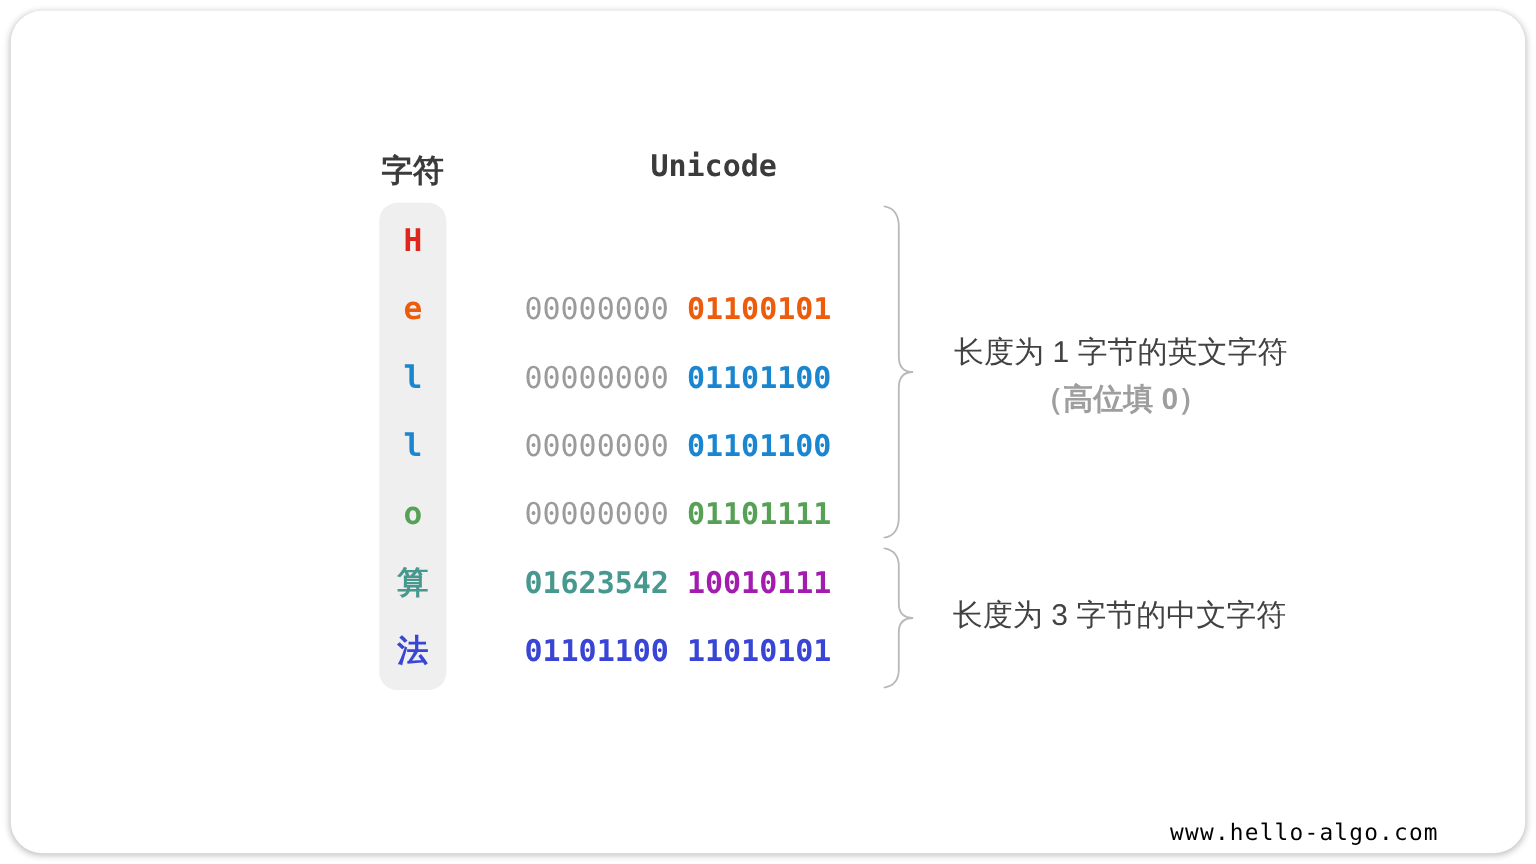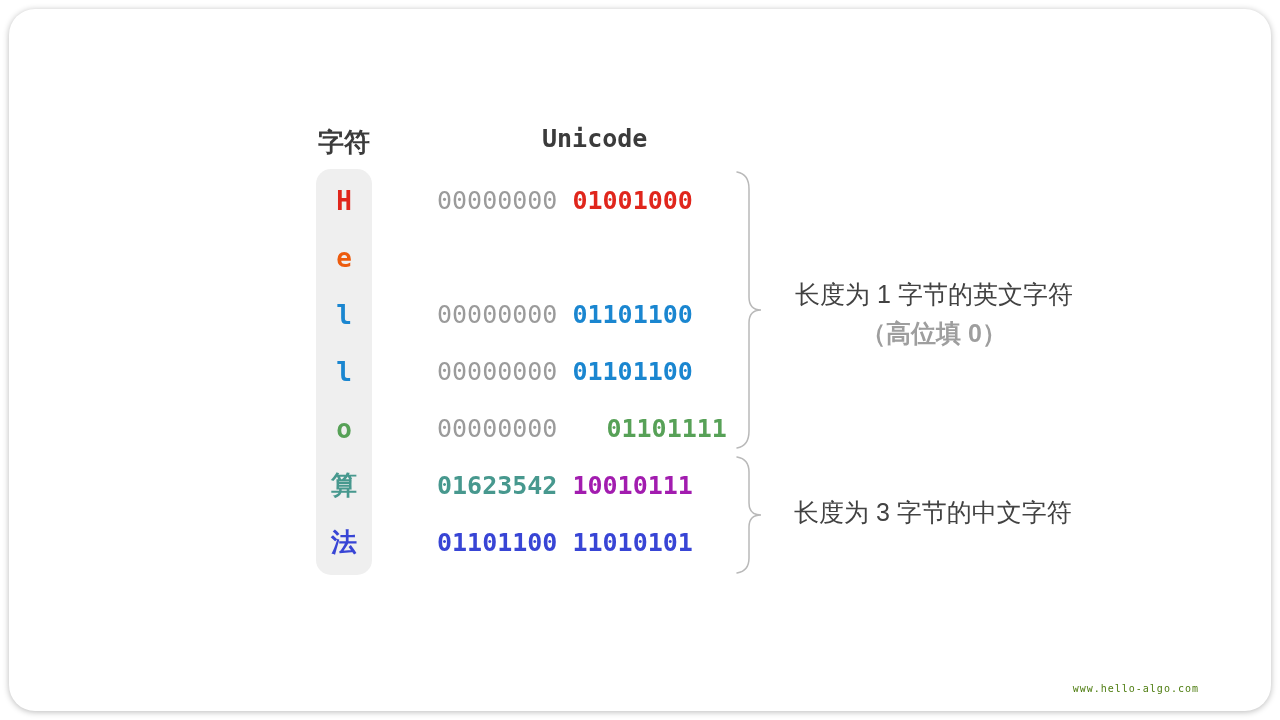--- a/index.html
+++ b/index.html
@@ -75,58 +75,58 @@
   .annot-cn {
     position: absolute;
     left: 785px; top: 487px;
     font-size: 25px;
     color: #424242;
   }
   .watermark {
     position: absolute;
     right: 72px; top: 674px;
     font-family: "DejaVu Sans Mono", monospace;
-    font-size: 10px;
+    font-size: 19px;
     letter-spacing: 1px;
-    color: #4d7c0f;
+    color: #000000;
   }
 </style>
 </head>
 <body>
 
 <div id="canvas">
   <div class="card">
 
     <div class="hdr-char">字符</div>
     <div class="hdr-unicode">Unicode</div>
 
     <div class="char-col-bg"></div>
 
     <div class="row" style="top:163px">
       <div class="char-cell" style="color: rgb(224, 38, 28);">H</div>
-      <div class="bits"><span class="byte-high" style="color: rgb(155, 155, 155);">00000000</span><span class="byte-low" style="color: rgb(224, 38, 28);">01001000</span></div>
     </div>
 
     <div class="row" style="top:220px">
       <div class="char-cell" style="color: rgb(237, 91, 13);">e</div>
+      <div class="bits"><span class="byte-high" style="color: rgb(155, 155, 155);">00000000</span><span class="byte-low" style="color: rgb(237, 91, 13);">01100101</span></div>
     </div>
 
     <div class="row" style="top:277px">
       <div class="char-cell" style="color: rgb(26, 134, 208);">l</div>
       <div class="bits"><span class="byte-high" style="color: rgb(155, 155, 155);">00000000</span><span class="byte-low" style="color: rgb(26, 134, 208);">01101100</span></div>
     </div>
 
     <div class="row" style="top:334px">
       <div class="char-cell" style="color: rgb(26, 134, 208);">l</div>
       <div class="bits"><span class="byte-high" style="color: rgb(155, 155, 155);">00000000</span><span class="byte-low" style="color: rgb(26, 134, 208);">01101100</span></div>
     </div>
 
     <div class="row" style="top:391px">
       <div class="char-cell" style="color: rgb(87, 161, 87);">o</div>
-      <div class="bits"><span class="byte-high" style="color: rgb(155, 155, 155);">00000000</span><span class="byte-low" style="color: rgb(87, 161, 87); margin-left: 34px;">01101111</span></div>
+      <div class="bits"><span class="byte-high" style="color: rgb(155, 155, 155);">00000000</span><span class="byte-low" style="color: rgb(87, 161, 87);">01101111</span></div>
     </div>
 
     <div class="row cn" style="top:448px">
       <div class="char-cell" style="color: rgb(71, 152, 142);">算</div>
       <div class="bits"><span class="byte-high" style="color: rgb(71, 152, 142);">01623542</span><span class="byte-low" style="color: #a21caf;">10010111</span></div>
     </div>
 
     <div class="row cn" style="top:505px">
       <div class="char-cell" style="color: rgb(56, 69, 213);">法</div>
       <div class="bits"><span class="byte-high" style="color: rgb(56, 69, 213);">01101100</span><span class="byte-low" style="color: rgb(56, 69, 213);">11010101</span></div>

